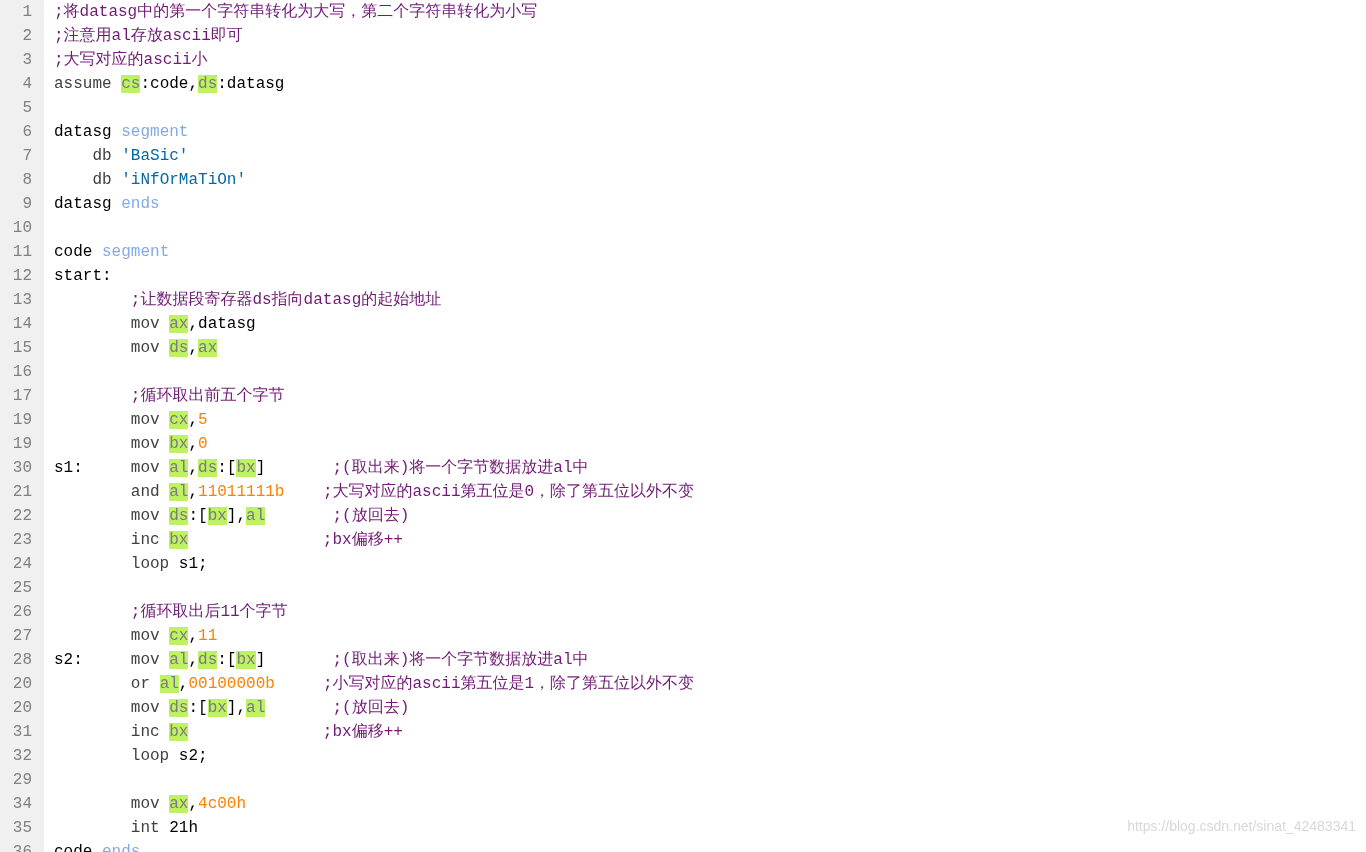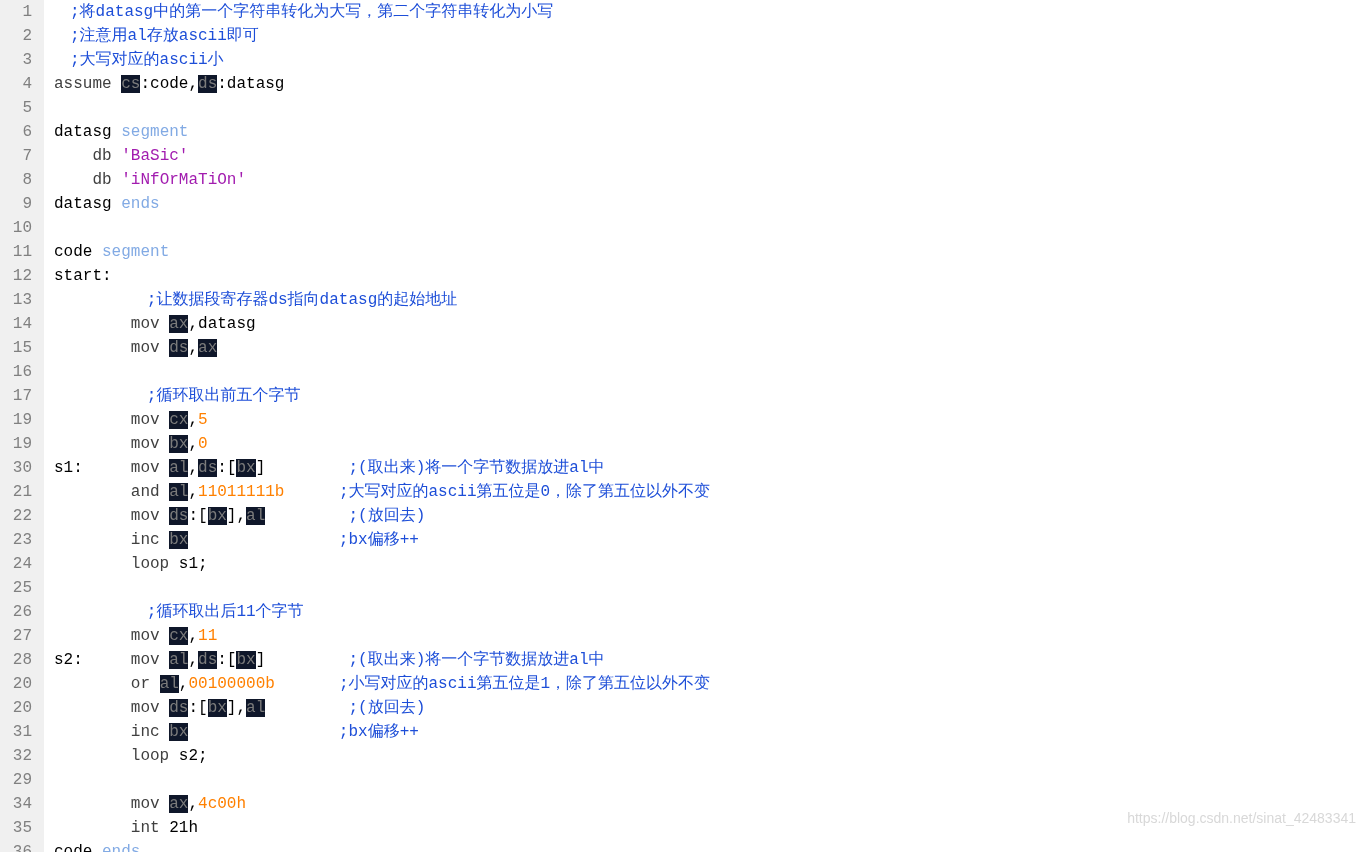--- a/index.html
+++ b/index.html
@@ -22,28 +22,28 @@
     user-select: none;
     min-width: 28px;
   }
   .code {
     padding-left: 10px;
     white-space: pre;
     width: 100%;
   }
   .line { height: 24px; }
   .kw-blue { color: #404040; }
-  .reg-gray { color: #7b7b7b; background: #0f172a; }
-  .comment { color: #1d4ed8; margin-left: 16px; }
-  .str { color: #a21caf; }
+  .reg-gray { color: #7b7b7b; background: #bef264; }
+  .comment { color: #701a75; }
+  .str { color: #0369a1; }
   .ident-blue { color: #82aae4; text-align: center; }
   .num-orange { color: #ff8000; }
   .watermark {
     position: fixed;
-    bottom: 22px;
+    bottom: 14px;
     right: 10px;
     color: #d8d8d8;
     font-size: 14px;
     font-family: Arial, sans-serif;
   }
 </style>
 </head>
 <body>
 
 <div class="editor">

